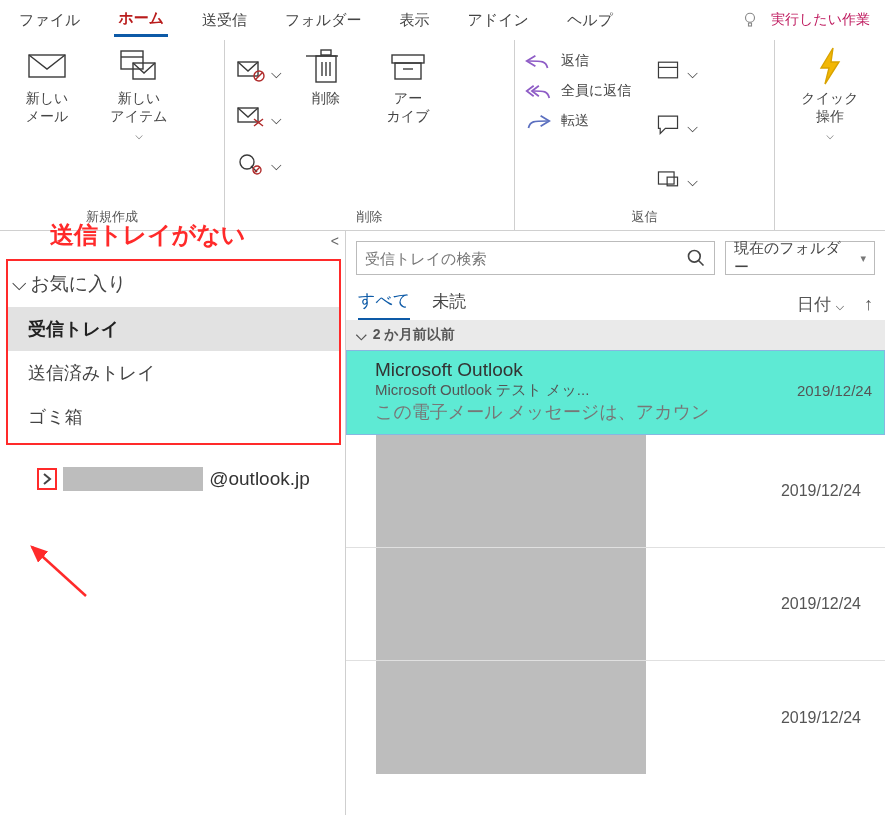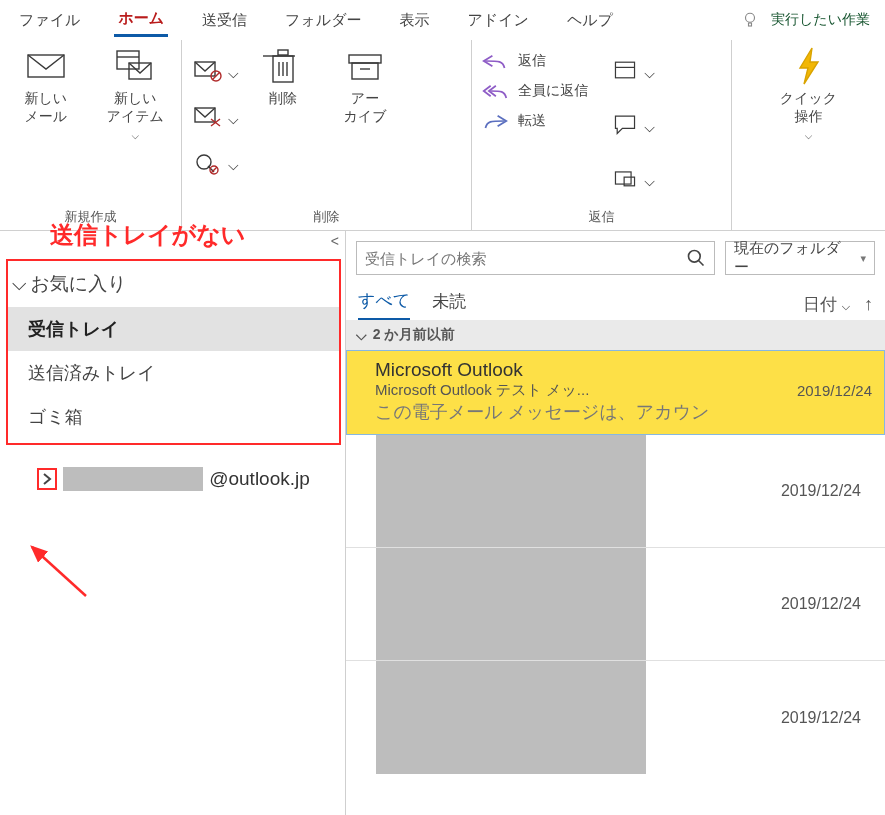--- a/index.html
+++ b/index.html
@@ -30,21 +30,21 @@
 .menu-item.active {
   color: #b91c1c;
   font-weight: bold;
   border-bottom: 3px solid #0D5AA7;
 }
 .tell-me {
   display: flex;
   align-items: center;
   gap: 12px;
   margin-left: auto;
-  color: #14532d;
+  color: #be185d;
 }
 .bulb-icon {
   width: 18px; height: 18px;
 }
 
 
 .ribbon {
   display: flex;
   border-bottom: 1px solid #d0d0d0;
   height: 191px;
@@ -270,42 +270,42 @@
   cursor:pointer;
 }
 .tab.active {
   color:#0D5AA7;
   border-bottom: 2px solid #0D5AA7;
 }
 .sort-controls {
   margin-left:auto;
   display:flex;
   align-items:center;
-  gap:14px;
+  gap:20px;
   color:#555;
   cursor:pointer;
 }
 .group-header {
   background:#eaeaea;
   padding:6px 10px;
   font-size:14px;
   font-weight:bold;
   color:#555;
   display:flex;
   align-items:center;
   gap:6px;
   cursor:pointer;
 }
 .message {
   border-bottom:1px solid #e0e0e0;
   padding:8px 12px 10px 28px;
   cursor:pointer;
 }
 .message.selected {
-  background:#fde047;
+  background:#5eead4;
   border:1px solid #86b7e2;
 }
 .msg-from {
   font-size:19px;
   color:#333;
 }
 .msg-line2 {
   display:flex;
   font-size:15px;
   color:#555;
@@ -358,21 +358,21 @@
     <svg class="bulb-icon" viewBox="0 0 24 24">
         <circle cx="12" cy="9" r="6" fill="none" stroke="#888" stroke-width="1.5"></circle>
         <rect x="10" y="16" width="4" height="4" fill="none" stroke="#888" stroke-width="1.5"></rect>
       </svg>
     <span>実行したい作業</span>
   </div>
 </div>
 
 <div class="ribbon">
 
-  <div class="ribbon-group" style="width:182px">
+  <div class="ribbon-group" style="width:225px">
     <div class="ribbon-row">
       <div class="ribbon-btn">
         <span class="icon">
           <svg viewBox="0 0 40 30">
               <rect x="2" y="4" width="36" height="22"></rect>
               <polyline points="2,4 20,18 38,4"></polyline>
             </svg>
         </span>
         <span style="white-space:pre-line">新しい
 メール</span>

